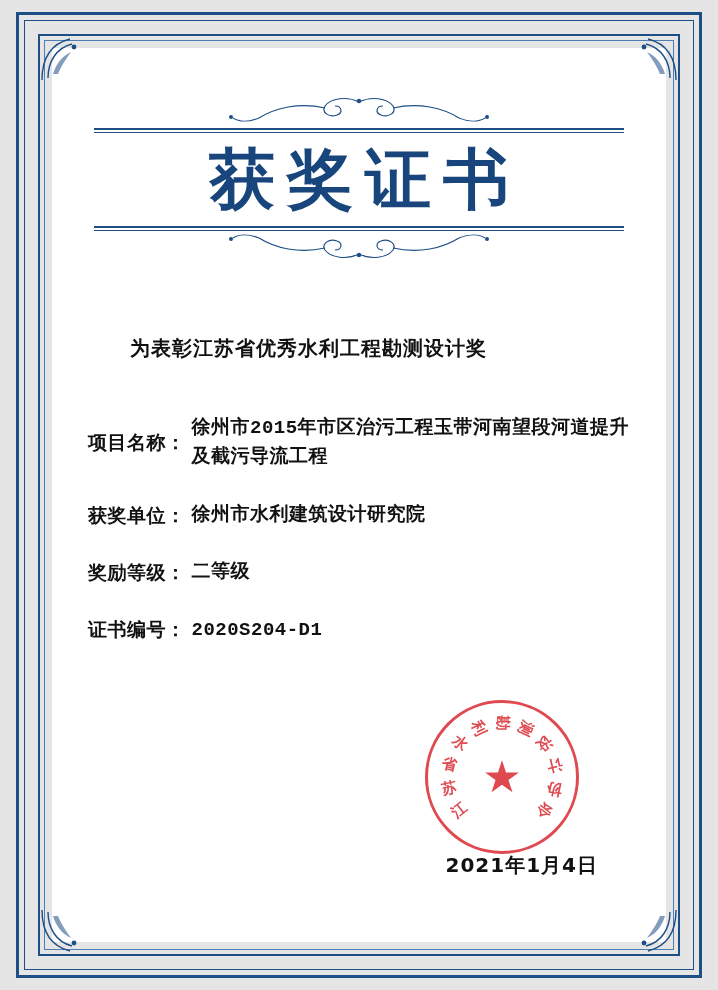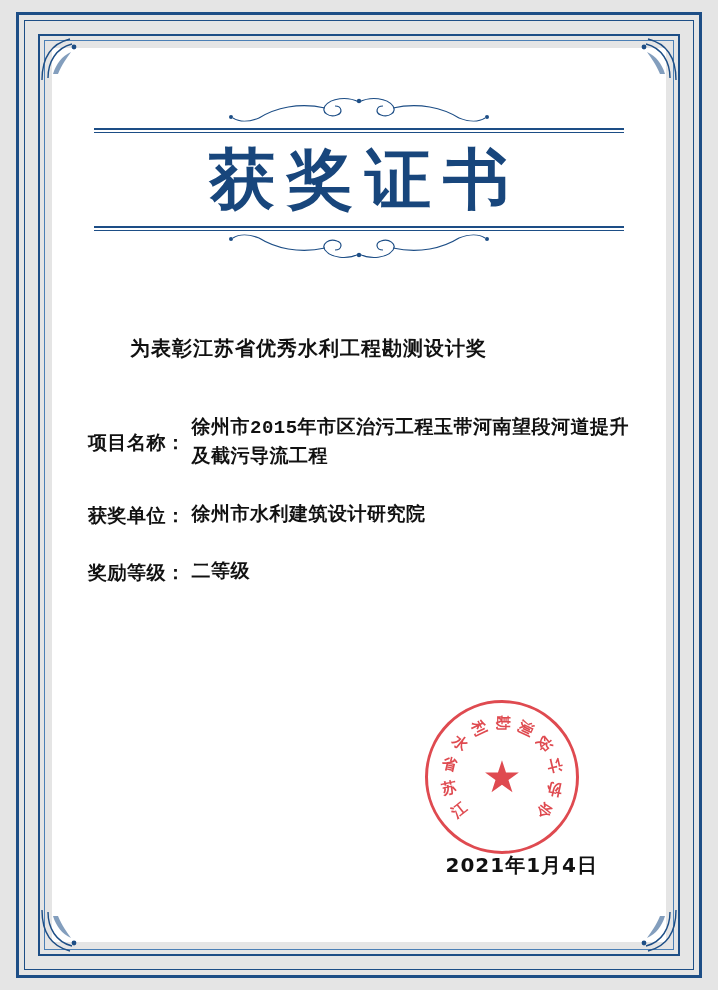--- a/index.html
+++ b/index.html
@@ -309,20 +309,24 @@
         <span class="field-value">徐州市2015年市区治污工程玉带河南望段河道提升及截污导流工程</span>
       </div>
       <div class="field-row">
         <span class="field-label">获奖单位：</span>
         <span class="field-value">徐州市水利建筑设计研究院</span>
       </div>
       <div class="field-row">
         <span class="field-label">奖励等级：</span>
         <span class="field-value">二等级</span>
       </div>
+      <div class="field-row">
+        <span class="field-label">证书编号：</span>
+        <span class="field-value">2020S204-D1</span>
+      </div>
     </div>
   </div>
 
   <div class="seal">
     <div class="seal-text" id="seal-ring">
         <span style="transform: rotate(-128deg) translate(0px, -54px) rotate(90deg) translate(-50%, -50%);">江</span>
         <span style="transform: rotate(-102.4deg) translate(0px, -54px) rotate(90deg) translate(-50%, -50%);">苏</span>
         <span style="transform: rotate(-76.8deg) translate(0px, -54px) rotate(90deg) translate(-50%, -50%);">省</span>
         <span style="transform: rotate(-51.2deg) translate(0px, -54px) rotate(90deg) translate(-50%, -50%);">水</span>
         <span style="transform: rotate(-25.6deg) translate(0px, -54px) rotate(90deg) translate(-50%, -50%);">利</span>

